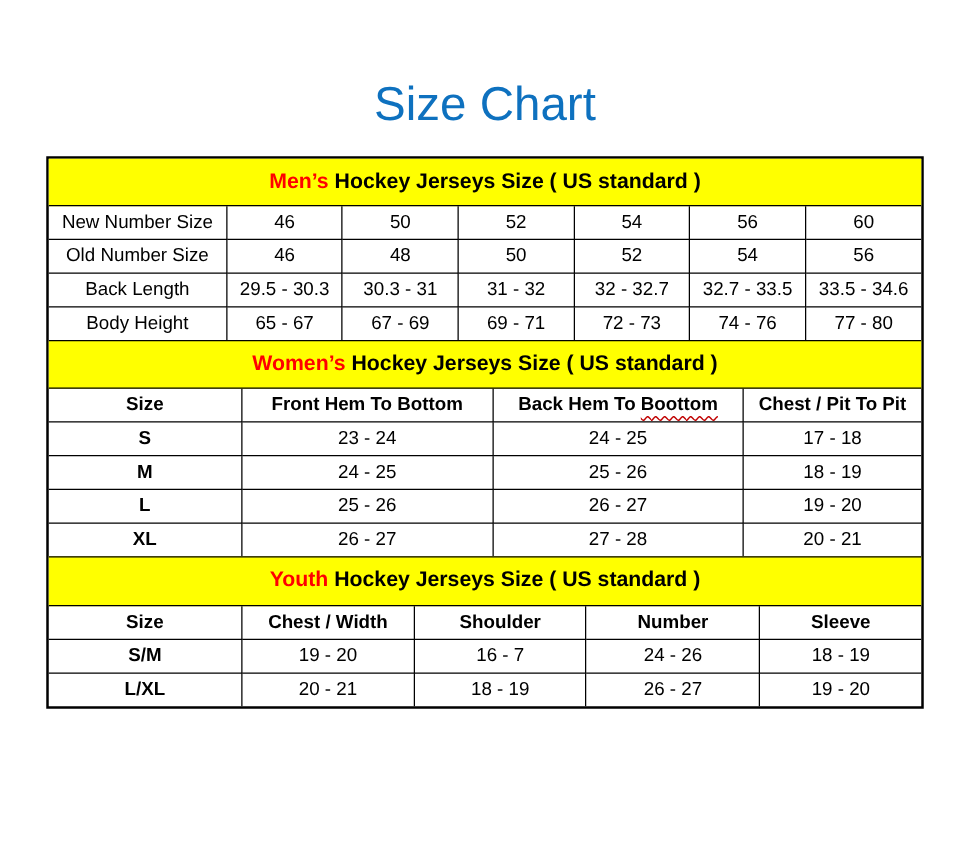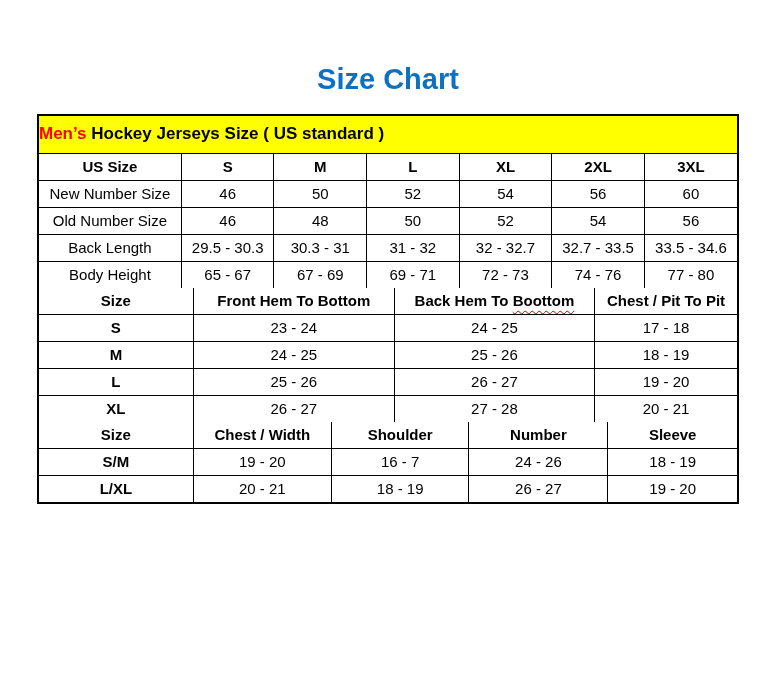--- a/index.html
+++ b/index.html
@@ -8,36 +8,36 @@
     background: #ffffff;
     width: 776px;
     height: 692px;
     overflow: hidden;
     font-family: "Liberation Sans", sans-serif;
     color: #000000;
   }
   .page-title {
     margin: 62px 0 0 0;
     text-align: center;
-    font-size: 29px;
+    font-size: 38px;
     line-height: 1.2;
-    font-weight: bold;
+    font-weight: normal;
     color: #0e71bf;
   }
   .chart {
     width: 702px;
     margin: 17px 0 0 37px;
     border: 2px solid #000000;
     box-sizing: border-box;
   }
   .band {
     background: #ffff00;
     border-top: 1px solid #000000;
     border-bottom: 1px solid #000000;
-    text-align: left;
+    text-align: center;
     font-weight: bold;
     font-size: 17px;
     padding: 8px 0 9px 0;
     line-height: 1.2;
   }
   .band:first-child { border-top: none; }
   .band .accent { color: #ff0000; }
   table.tbl {
     width: 100%;
     border-collapse: collapse;
@@ -80,29 +80,20 @@
     <colgroup>
       <col style="width:20.4%">
         <col>
         <col>
         <col>
         <col>
         <col>
         <col>
     </colgroup>
     <tbody>
-        <tr>
-      <th>US Size</th>
-      <th>S</th>
-      <th>M</th>
-      <th>L</th>
-      <th>XL</th>
-      <th>2XL</th>
-      <th>3XL</th>
-    </tr>
     <tr>
       <td>New Number Size</td>
       <td>46</td>
       <td>50</td>
       <td>52</td>
       <td>54</td>
       <td>56</td>
       <td>60</td>
     </tr>
     <tr>
@@ -128,20 +119,21 @@
       <td>65 - 67</td>
       <td>67 - 69</td>
       <td>69 - 71</td>
       <td>72 - 73</td>
       <td>74 - 76</td>
       <td>77 - 80</td>
     </tr>
   </tbody>
     </table>
 
+  <div class="band"><span class="accent">Women’s</span><span> Hockey Jerseys Size ( US standard )</span></div>
 
   <table class="tbl">
     <colgroup>
       <col style="width:22.1%">
         <col style="width:28.8%">
         <col style="width:28.7%">
         <col>
     </colgroup>
     <tbody>
         <tr>
@@ -170,20 +162,21 @@
     </tr>
     <tr>
       <td class="lbl-bold">XL</td>
       <td>26 - 27</td>
       <td>27 - 28</td>
       <td>20 - 21</td>
     </tr>
   </tbody>
     </table>
 
+  <div class="band"><span class="accent">Youth</span><span> Hockey Jerseys Size ( US standard )</span></div>
 
   <table class="tbl">
     <colgroup>
       <col style="width:22.1%">
         <col style="width:19.8%">
         <col style="width:19.7%">
         <col style="width:19.9%">
         <col>
     </colgroup>
     <tbody>

